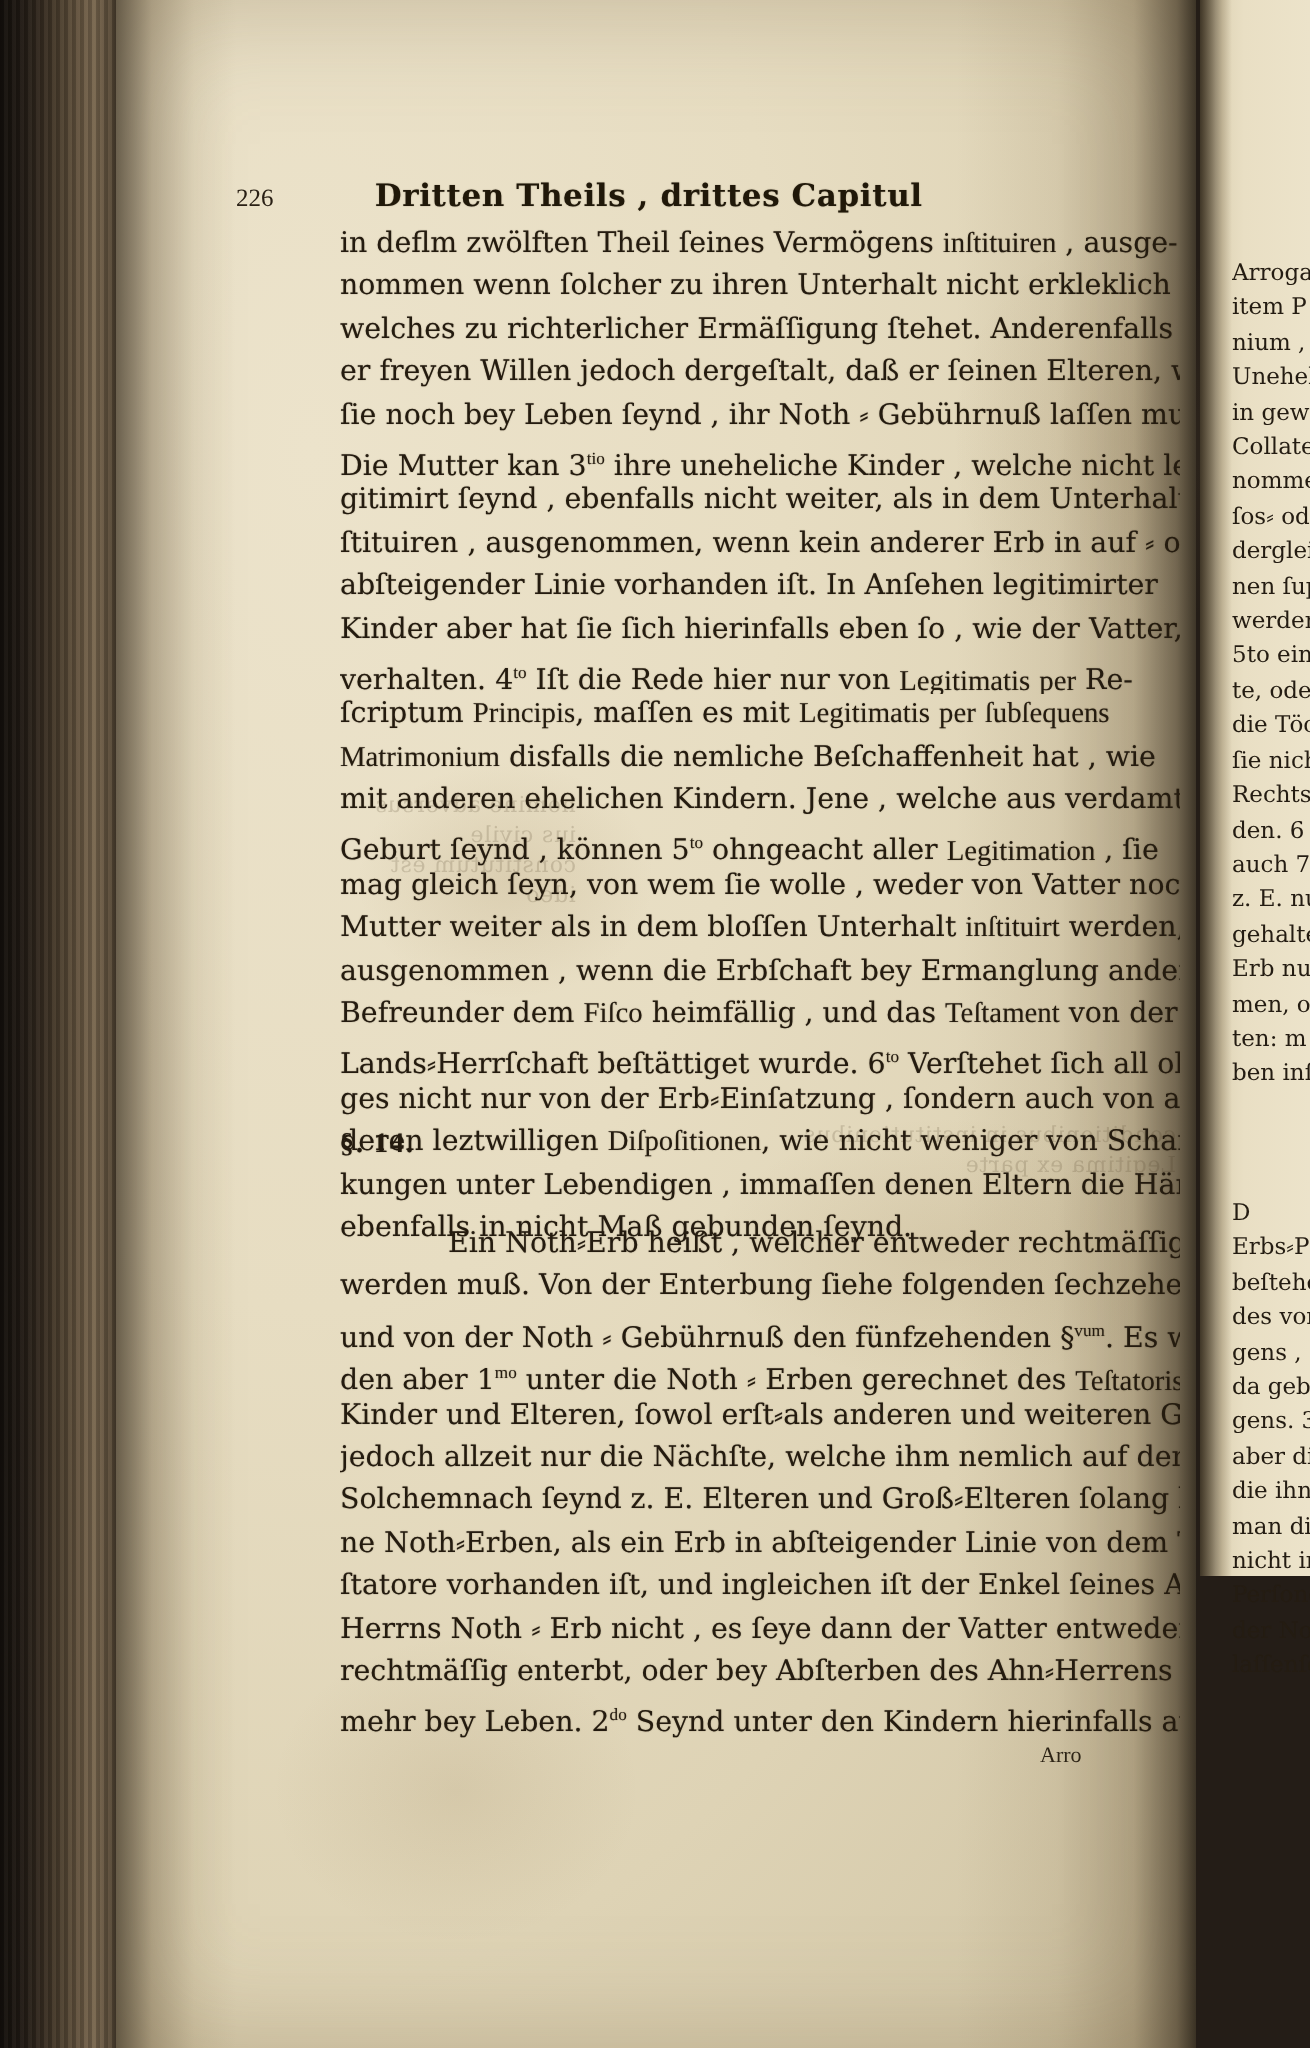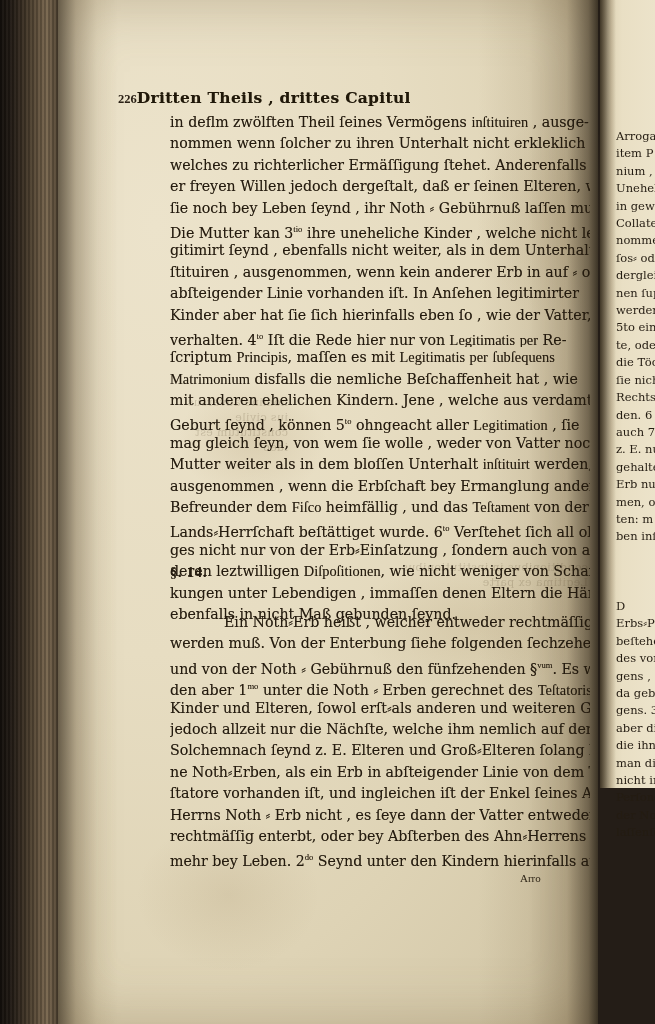--- a/index.html
+++ b/index.html
@@ -51,23 +51,23 @@
   .facing-text{position:absolute;left:16px;top:128px;width:48px;
     font-size:11.5px;line-height:17.4px;color:#241c12;overflow:hidden;white-space:nowrap;}
   .facing-text div{overflow:hidden;}
   
   .frak{font-family:"DejaVu Serif",serif;font-weight:700;letter-spacing:-.1px;}
   .rom{font-family:"Liberation Serif",serif;font-weight:400;}
   .head{
     position:absolute;left:118px;top:88px;width:420px;height:22px;
     display:flex;align-items:baseline;
   }
-  .folio{font-family:"Liberation Serif",serif;font-size:12.5px;color:#2a2015;font-weight:700;}
+  .folio{font-family:"Liberation Serif",serif;font-size:12.5px;color:#2a2015;font-weight:400;}
   .head-title{
-    flex:1;font-family:"DejaVu Serif",serif;font-weight:700;
+    flex:1;text-align:center;font-family:"DejaVu Serif",serif;font-weight:700;
     font-size:15.5px;color:#201809;letter-spacing:.3px;padding-right:26px;
   }
   .body{
     position:absolute;left:170px;top:112px;width:420px;
     font-size:14.2px;line-height:21.4px;color:#241b0f;text-align:left;
   }
   .ln{white-space:nowrap;overflow:hidden;height:21.4px;}
   .ln .rom{font-size:14.4px;margin-top:28px;}
   sup{font-size:8.6px;vertical-align:super;font-family:"Liberation Serif",serif;}
   .para-indent{padding-left:54px;}

